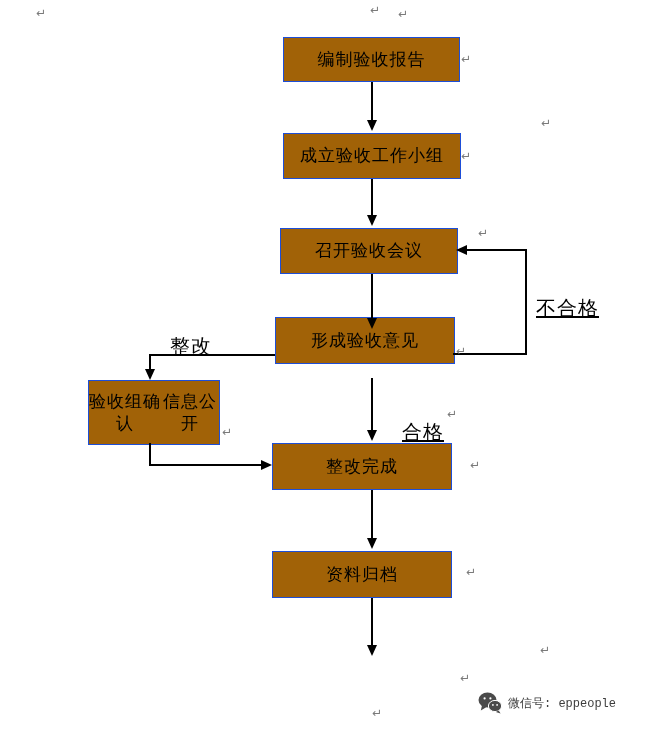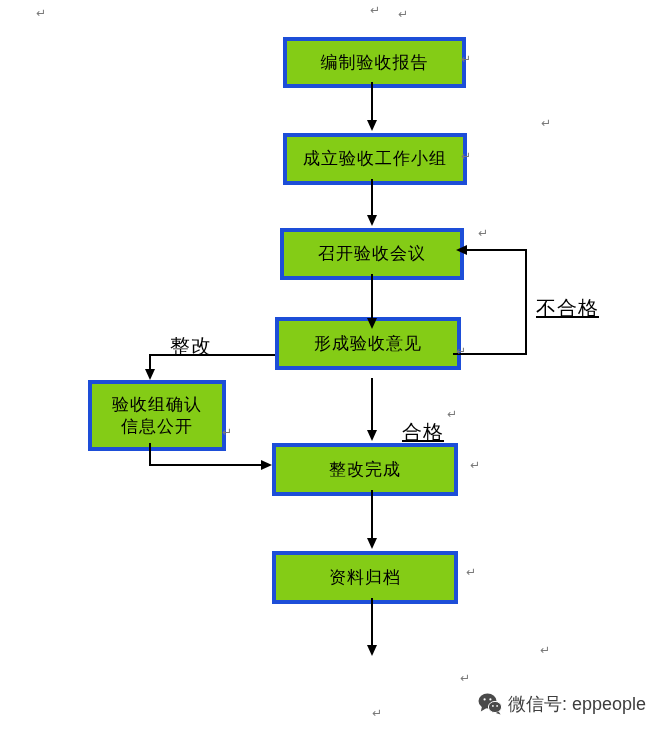--- a/index.html
+++ b/index.html
@@ -7,22 +7,22 @@
     position:relative;
     width:652px;height:736px;
     background:#ffffff;
     font-family:"Liberation Serif", serif;
     color:#000;
     overflow:hidden;
     margin:0 auto;
   }
   .node{
     position:absolute;
-    border:4px solid #1d4ed8;
-    background:#84cc16;
+    border:1px solid #1d4ed8;
+    background:#a16207;
     display:flex;
     align-items:center;
     justify-content:center;
     text-align:center;
     font-size:17px;
     letter-spacing:1px;
     line-height:22px;
   }
   .varrow{
     position:absolute;
@@ -50,39 +50,39 @@
     color:#7a7a7a;
     font-family:"DejaVu Sans", sans-serif;
     user-select:none;
   }
   .footer{
     position:absolute;
     left:478px;top:692px;
     display:flex;
     align-items:center;
     gap:6px;
-    font-family:Liberation Sans, sans-serif;
-    font-size:18px;
+    font-family:Liberation Mono, monospace;
+    font-size:12px;
     color:#3d3d3d;
   }
 </style>
 </head>
 <body>
 
 <div class="canvas">
 
   <div class="node" style="left:283px;top:37px;width:175px;height:43px">编制验收报告</div>
 
   <div class="node" style="left:283px;top:133px;width:176px;height:44px">成立验收工作小组</div>
 
   <div class="node" style="left:280px;top:228px;width:176px;height:44px">召开验收会议</div>
 
   <div class="node" style="left:275px;top:317px;width:178px;height:45px">形成验收意见</div>
 
-  <div class="node" style="left:88px;top:380px;width:130px;height:63px;flex-direction:column">
+  <div class="node" style="left:88px;top:380px;width:130px;height:63px;flex-direction:row">
     <span>验收组确认</span>
     <span>信息公开</span>
   </div>
 
   <div class="node" style="left:272px;top:443px;width:178px;height:45px">整改完成</div>
 
   <div class="node" style="left:272px;top:551px;width:178px;height:45px">资料归档</div>
 
 
   <div class="varrow" style="left:367px;top:82px;height:49px">

